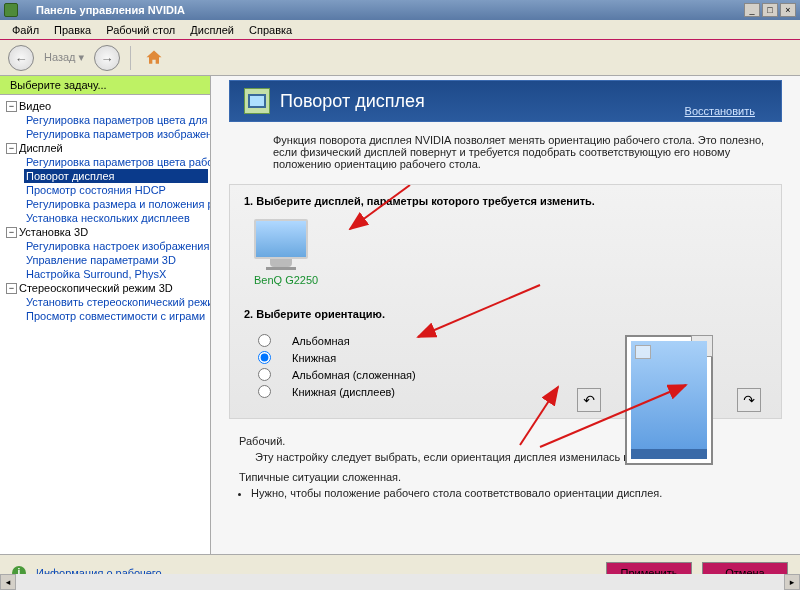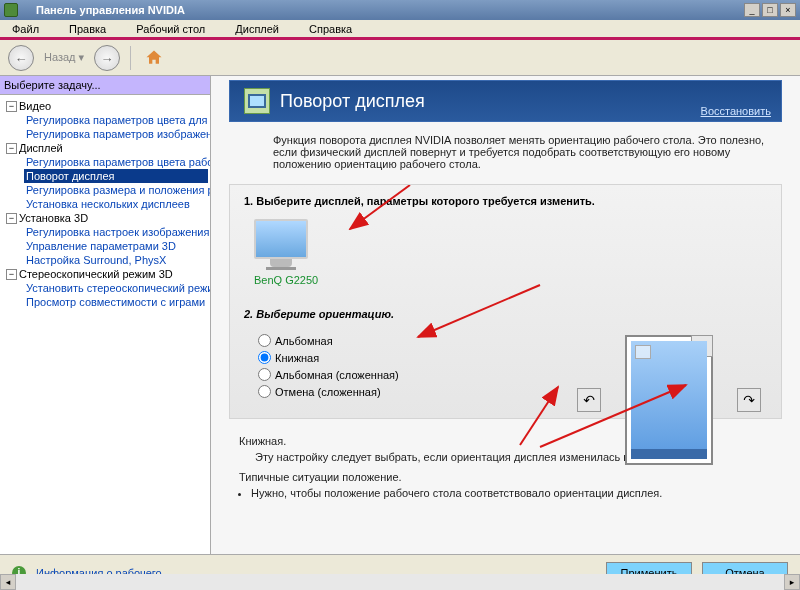--- a/index.html
+++ b/index.html
@@ -6,63 +6,63 @@
 body { background: #ece9d8; width: 800px; height: 590px; overflow: hidden; position: relative; }
 
 
 .titlebar { background: linear-gradient(#7e9cc2, #5a7aa6); height: 20px; display: flex; align-items: center; padding: 0 4px; color: #fff; gap: 6px; }
 .titlebar .icon { width: 14px; height: 14px; background: #4e8a3a; border: 1px solid #2e5a1e; border-radius: 2px; }
 .titlebar .title { font-weight: bold; flex: 1; padding-left: 12px; }
 .titlebar .winbtns { display: flex; gap: 2px; }
 .titlebar .winbtn { width: 16px; height: 14px; background: #d4d0c8; border: 1px solid #888; color: #000; display: flex; align-items: center; justify-content: center; font-size: 9px; cursor: pointer; }
 
 
-.menubar { background: #ece9d8; height: 20px; display: flex; align-items: center; padding: 0 6px; gap: 18px; border-bottom: 3px solid #be185d; }
+.menubar { background: #ece9d8; height: 20px; display: flex; align-items: center; padding: 0 6px; gap: 3px; border-bottom: 1px solid #be185d; }
 .menubar span { padding: 2px 6px; cursor: pointer; }
 
 
 .toolbar { background: #ece9d8; height: 36px; display: flex; align-items: center; padding: 0 8px; gap: 6px; border-bottom: 1px solid #aaa; }
 .nav-btn { width: 26px; height: 26px; border-radius: 50%; background: radial-gradient(#f8f8f8, #d8d8d8); border: 1px solid #888; display: flex; align-items: center; justify-content: center; cursor: pointer; color: #666; font-size: 13px; }
 .nav-label { color: #888; margin: 0 4px; }
 .home-btn { width: 26px; height: 26px; display: flex; align-items: center; justify-content: center; cursor: pointer; }
 .home-btn svg { width: 20px; height: 20px; }
 .divider { width: 1px; height: 24px; background: #bbb; margin: 0 4px; }
 
 
 .main { display: flex; height: 478px; }
 
 
 .treepanel { width: 211px; border-right: 1px solid #aaa; background: #fff; display: flex; flex-direction: column; }
-.treehead { background: #c4b5fd; padding: 3px 4px; border-bottom: 1px solid #aaa; }
+.treehead { background: #bef264; padding: 3px 10px; border-bottom: 1px solid #aaa; }
 .tree { flex: 1; overflow: auto; padding: 4px 2px; font-size: 11px; }
 .tnode { margin-left: 4px; }
 .tnode .row { display: flex; align-items: center; gap: 2px; padding: 1px 0; white-space: nowrap; }
 .plusminus { width: 11px; height: 11px; border: 1px solid #888; color: #000; text-align: center; line-height: 9px; font-size: 9px; cursor: pointer; background: #fff; }
 .tcat { color: #000; }
 .titem { color: #0946b8; cursor: pointer; margin-left: 18px; padding: 1px 2px; white-space: nowrap; }
 .titem.sel { background: #0a3a8b; color: #fff; }
 
 
 .content { flex: 1; background: #f6f6f6; overflow: auto; position: relative; padding: 0 18px 12px 18px; }
 .banner { background: linear-gradient(#1e4a8a, #2a5a9e); color: #fff; height: 42px; margin: 4px 0 12px 0; display: flex; align-items: center; padding: 0 14px; position: relative; border: 1px solid #3a6ab0; }
 .banner-icon { width: 26px; height: 26px; background: #c4e0a8; border: 1px solid #6a9a4a; margin-right: 10px; display:flex; align-items:center; justify-content:center; }
 .banner-icon:before { content:''; width:14px; height:10px; border:2px solid #3a6a9a; background:#aee0ff; }
 .banner-title { font-size: 18px; }
-.banner-restore { position: absolute; right: 10px; bottom: 4px; color: #cfe3ff; text-decoration: underline; cursor: pointer; }
+.banner-restore { position: absolute; right: 26px; bottom: 4px; color: #cfe3ff; text-decoration: underline; cursor: pointer; }
 .desc { margin: 0 8px 14px 44px; color: #222; }
 
 .sectgroup { background: linear-gradient(#f2f2f2, #e6e6e6); border: 1px solid #d4d4d4; padding: 10px 14px 18px 14px; margin-bottom: 16px; position: relative; }
 .sect-title { font-weight: bold; margin-bottom: 12px; }
 .monitor { width: 54px; margin-left: 10px; }
 .monitor .scr { width: 54px; height: 40px; border: 2px solid #cfcfcf; background: linear-gradient(#b0d8ff, #6aa8e0); border-radius: 2px; }
 .monitor .stand { width: 22px; height: 8px; background: #bbb; margin: 0 auto; border-radius: 0 0 4px 4px; }
 .monitor .base { width: 30px; height: 3px; background: #999; margin: 0 auto; }
 .monitor .label { color: #189030; margin-top: 4px; text-align: center; white-space: nowrap; }
 .orient-radio { margin-left: 14px; margin-top: 6px; }
-.orient-radio label { display: flex; align-items: center; gap: 4px; padding: 2px 0; cursor: pointer; }
+.orient-radio label { display: flex; align-items: center; gap: 21px; padding: 2px 0; cursor: pointer; }
 .orient-radio input { cursor: pointer; }
 
 .preview-area { position: absolute; right: 20px; top: 150px; display: flex; align-items: center; gap: 24px; }
 .rot-btn { width: 24px; height: 24px; background: #e8e8e8; border: 1px solid #999; display: flex; align-items: center; justify-content: center; cursor: pointer; font-size: 14px; }
 .disp-preview { width: 88px; height: 130px; border: 2px solid #888; background: #fff; padding: 4px; position: relative; }
 .disp-preview .inner { width: 100%; height: 100%; background: linear-gradient(#a8d0f8, #5a9ae0); position: relative; }
 .disp-preview .btn-rot { position: absolute; right: -2px; top: -2px; width: 22px; height: 22px; background: #e8e8e8; border: 1px solid #999; display:flex; align-items:center; justify-content:center; font-size:13px; }
 .disp-preview .ip { position:absolute; left:4px; top:4px; width:16px; height:14px; background:rgba(255,255,255,.6); border:1px solid #aaa; }
 .disp-preview .tb { position:absolute; left:0; right:0; bottom:0; height:10px; background:#3a6aa8; }
 
@@ -71,21 +71,21 @@
 .desc-blk ul { margin-left: 12px; }
 
 
 .arrow { position: absolute; pointer-events: none; }
 
 
 .bottom { height: 36px; border-top: 1px solid #aaa; background: #ece9d8; display: flex; align-items: center; padding: 0 12px; gap: 10px; }
 .info-ico { width: 14px; height: 14px; border-radius: 50%; background: #4a9a3a; color:#fff; display:flex; align-items:center; justify-content:center; font-size:10px; font-weight:bold; }
 .syslink { color: #0946b8; text-decoration: underline; cursor: pointer; }
 .bottom .sp { flex: 1; }
-.btn { min-width: 86px; height: 22px; background: #7dd3fc; border: 1px solid #888; cursor: pointer; padding: 0 10px; }
+.btn { min-width: 86px; height: 22px; background: #be185d; border: 1px solid #888; cursor: pointer; padding: 0 10px; }
 
 
 .hscr { position:absolute; left:0; right:0; bottom:0; height:16px; background:#e8e8e8; display:flex; }
 .hscr .ar { width:16px; background:#d4d0c8; border:1px solid #aaa; display:flex; align-items:center; justify-content:center; font-size:9px; }
 .hscr .tr { flex:1; }
 </style>
 </head>
 <body>
 
 <div class="titlebar">
@@ -131,20 +131,21 @@
         <div class="titem">Регулировка параметров цвета для вид</div>
         <div class="titem">Регулировка параметров изображения д</div>
       </div>
       <div class="tnode">
         <div class="row">
             <span class="plusminus">−</span>
             <span class="tcat">Дисплей</span>
           </div>
         <div class="titem">Регулировка параметров цвета рабочег</div>
         <div class="titem sel">Поворот дисплея</div>
+        <div class="titem">Просмотр состояния HDCP</div>
         <div class="titem">Регулировка размера и положения рабо</div>
         <div class="titem">Установка нескольких дисплеев</div>
       </div>
       <div class="tnode">
         <div class="row">
             <span class="plusminus">−</span>
             <span class="tcat">Установка 3D</span>
           </div>
         <div class="titem">Регулировка настроек изображения с пр</div>
         <div class="titem">Управление параметрами 3D</div>
@@ -176,37 +177,37 @@
 
     <div class="sectgroup" style="position:relative;">
       <div class="sect-title">1. Выберите дисплей, параметры которого требуется изменить.</div>
       <div class="monitor">
         <div class="scr"></div>
         <div class="stand"></div>
         <div class="base"></div>
         <div class="label">BenQ G2250</div>
       </div>
 
-      <div class="sect-title" style="margin-top:22px;font-style:italic;">2. Выберите ориентацию.</div>
+      <div class="sect-title" style="margin-top:22px;">2. Выберите ориентацию.</div>
       <div class="orient-radio">
         <label>
             <input type="radio" name="o" style="">
             <span>Альбомная</span>
           </label>
         <label>
             <input type="radio" name="o" checked="" style="">
             <span>Книжная</span>
           </label>
         <label>
             <input type="radio" name="o" style="">
             <span>Альбомная (сложенная)</span>
           </label>
         <label>
             <input type="radio" name="o" style="">
-            <span>Отмена (сложенная)</span>
+            <span>Книжная (дисплеев)</span>
           </label>
       </div>
 
       <div class="preview-area">
         <div class="rot-btn">↶</div>
         <div class="disp-preview">
           <div class="btn-rot">↺</div>
           <div class="inner">
             <div class="ip"></div>
             <div class="tb"></div>
@@ -222,25 +223,25 @@
             </marker>
           </defs>
         <line x1="180" y1="0" x2="120" y2="44" stroke="#d81818" stroke-width="2" marker-end="url(#ah)"></line>
         <line x1="310" y1="100" x2="188" y2="152" stroke="#d81818" stroke-width="2" marker-end="url(#ah)"></line>
         <line x1="290" y1="260" x2="328" y2="202" stroke="#d81818" stroke-width="2" marker-end="url(#ah)"></line>
         <line x1="310" y1="262" x2="456" y2="200" stroke="#d81818" stroke-width="2" marker-end="url(#ah)"></line>
       </svg>
     </div>
 
     <div class="desc-blk">
-      <div class="lbl">Книжная.</div>
+      <div class="lbl">Рабочий.</div>
       <div style="margin-left:16px;">Эту настройку следует выбрать, если ориентация дисплея изменилась на книжную.</div>
     </div>
     <div class="desc-blk">
-      <div class="lbl">Типичные ситуации положение.</div>
+      <div class="lbl">Типичные ситуации сложенная.</div>
       <ul>
           <li>Нужно, чтобы положение рабочего стола соответствовало ориентации дисплея.</li>
         </ul>
     </div>
   </div>
 </div>
 
 <div class="bottom">
   <div class="info-ico">i</div>
   <span class="syslink">Информация о рабочего</span>

